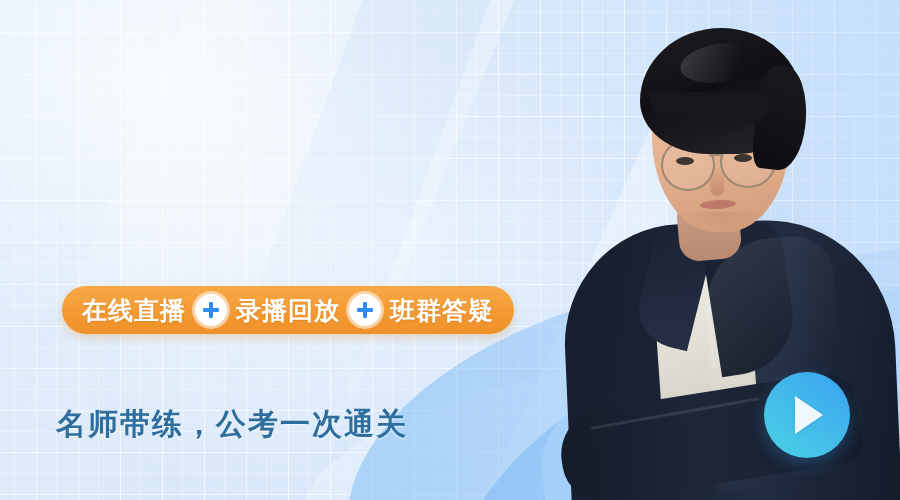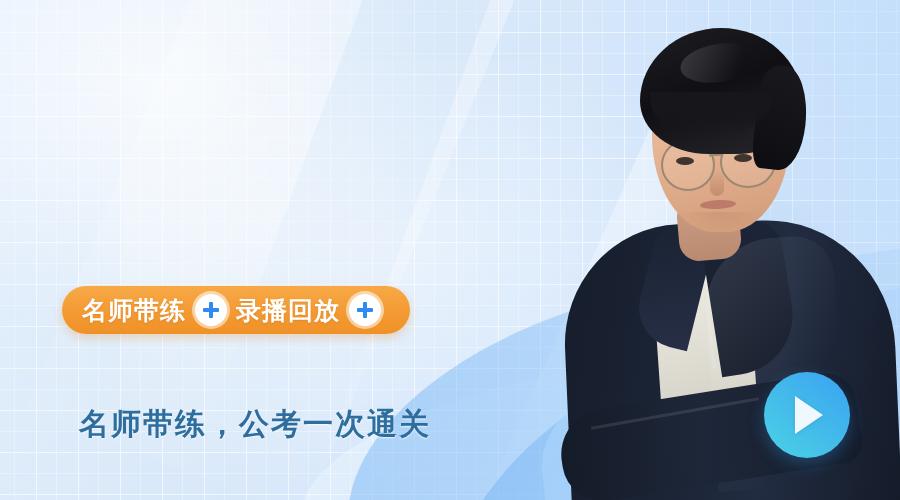--- a/index.html
+++ b/index.html
@@ -250,21 +250,21 @@
     position:relative;
   }
   .plus-badge::before,.plus-badge::after{
     content:"";position:absolute;background:#2f8bf2;border-radius:1px;
   }
   .plus-badge::before{width:16px;height:3.6px;}
   .plus-badge::after{width:3.6px;height:16px;}
 
   
   #tagline{
-    position:absolute;left:79px;top:404px;
+    position:absolute;left:56px;top:404px;
     font-size:30px;font-weight:bold;letter-spacing:2px;
     color:#2d6e9e;
     font-family:"DejaVu Sans","Liberation Sans",sans-serif;
     text-shadow:0 1px 2px rgba(255,255,255,.75);
     white-space:nowrap;
   }
 
   
   #play-button{
     position:absolute;left:764px;top:372px;width:86px;height:86px;
@@ -326,24 +326,25 @@
     <div class="hair"></div>
     <div class="hair-side"></div>
     <div class="fringe"></div>
     <div class="hair-sheen"></div>
     <div class="arm"></div>
     <div class="arm-fold"></div>
   </div>
 
 
   <div id="feature-pill">
-    <span class="pill-text">名师带练</span>
+    <span class="pill-text">在线直播</span>
     <span class="plus-badge"></span>
     <span class="pill-text">录播回放</span>
     <span class="plus-badge"></span>
+    <span class="pill-text">班群答疑</span>
   </div>
 
   <div id="tagline">名师带练，公考一次通关</div>
 
   <div id="play-button">
     <span class="tri"></span>
   </div>
 
 </div>
 

